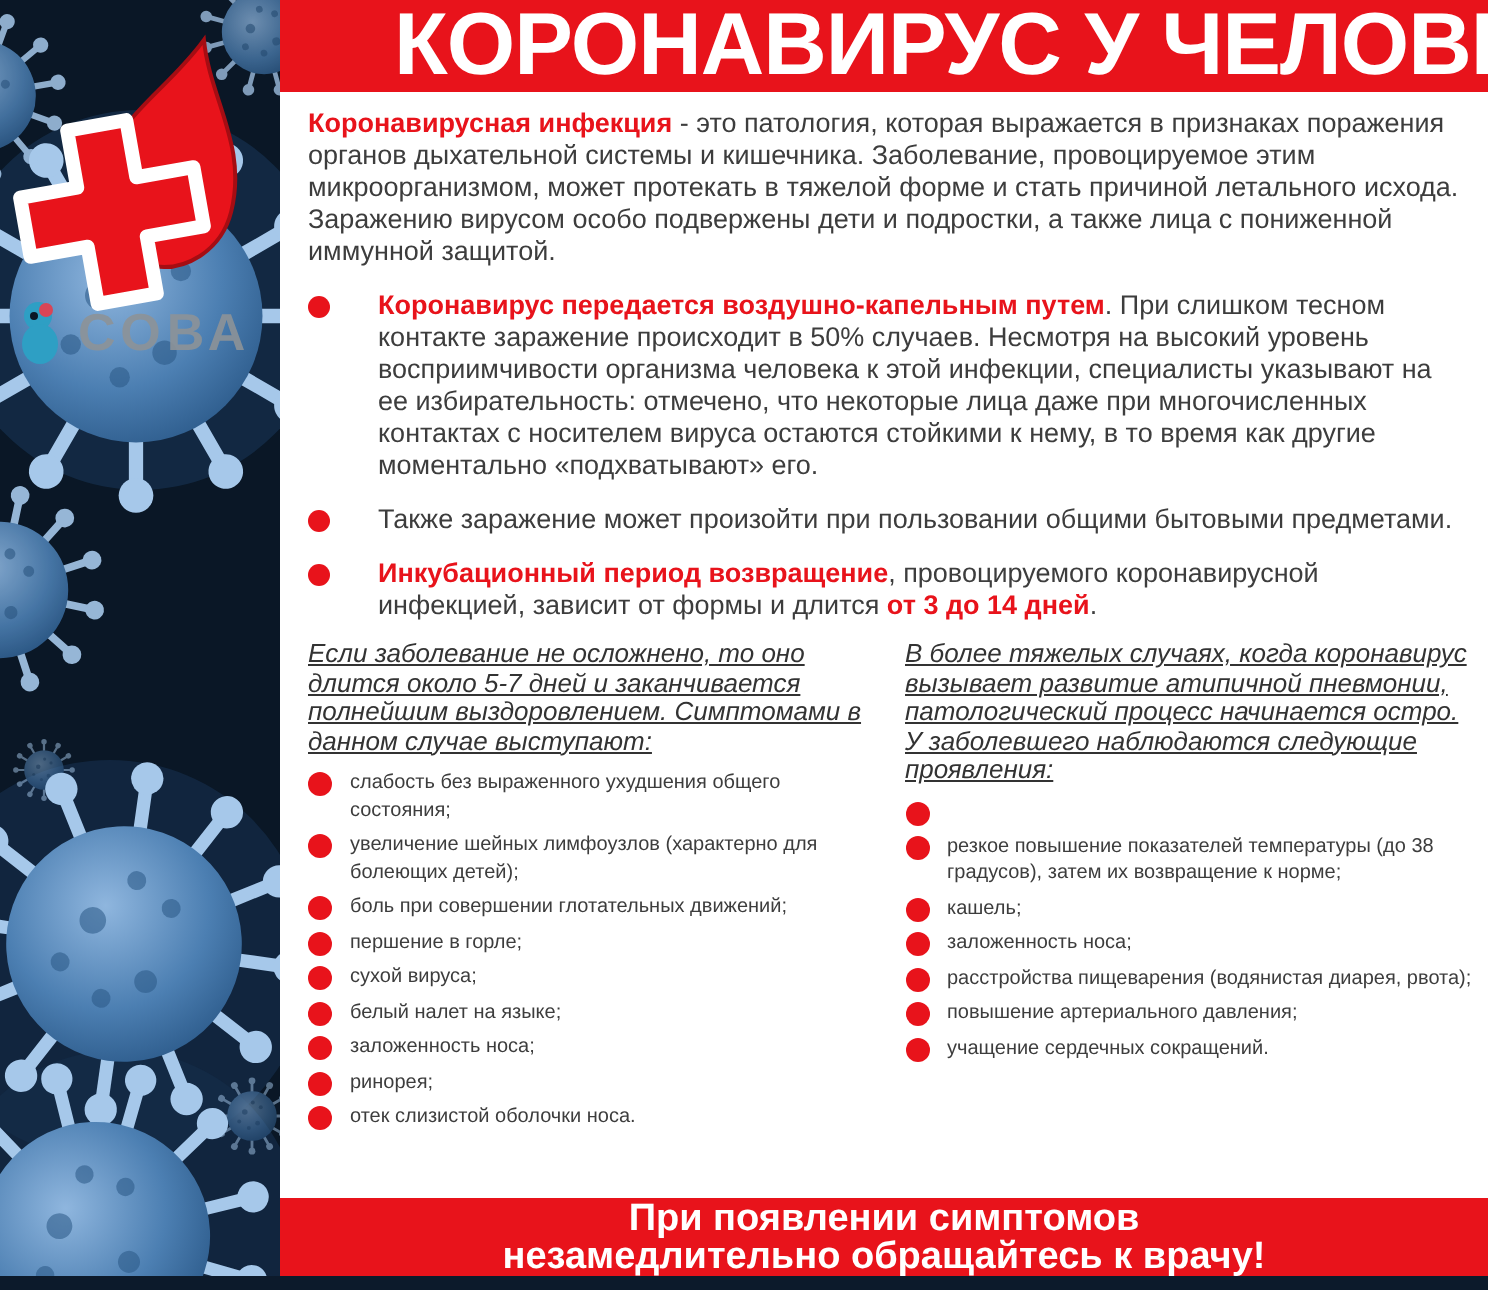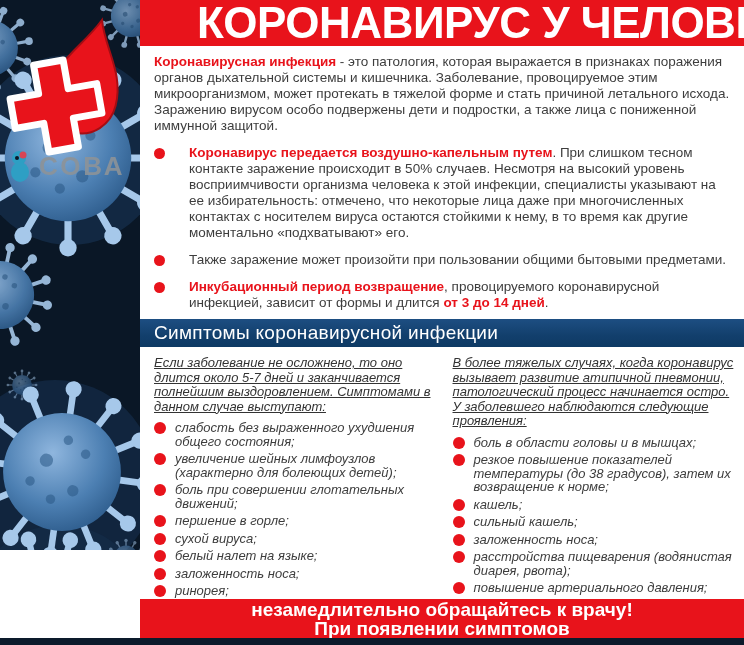--- a/index.html
+++ b/index.html
@@ -2,21 +2,21 @@
 <html style="--accent: #e8131b;"><head>
 <meta charset="utf-8">
 <style>
   * { margin:0; padding:0; box-sizing:border-box; }
   html,body { width:744px; height:645px; }
   body { font-family:"Liberation Sans", sans-serif; background:#fff; }
 
   .poster { position:relative; width:744px; height:645px; overflow:hidden; background:#fff; }
 
   
-  .sidebar { position:absolute; left:0; top:0; width:140px; height:550px; background:#0a1726; overflow:hidden; }
+  .sidebar { position:absolute; left:0; top:0; width:140px; height:645px; background:#0a1726; overflow:hidden; }
   .virus-art { position:absolute; left:0; top:0; }
   .drop-logo { position:absolute; left:6px; top:14px; width:128px; height:146px; }
   .sova-logo { position:absolute; left:10px; top:150px; display:flex; align-items:center; gap:5px; }
   .sova-text { font-size:26px; font-weight:bold; color:#8d9398; letter-spacing:3px; opacity:.9; }
 
   
   .main { position:absolute; left:140px; top:0; width:604px; height:645px; background:#fff; }
 
   .title-band { height:46px; background:var(--accent,#e8131b); display:flex; align-items:center; padding-left:14px; }
   .title-band h1 { color:#fff; font-size:44px; font-weight:bold; letter-spacing:-.5px; white-space:nowrap;margin-left:43px; }
@@ -32,21 +32,21 @@
 
   .section-band { margin-top:8px; height:28px; background:linear-gradient(180deg,#1d4e82 0%,#123f6c 60%,#0e3a64 100%);
                   display:flex; align-items:center; padding-left:14px; }
   .section-band span { color:#fff; font-size:19px; letter-spacing:.3px; }
 
   .columns { display:flex; gap:15px; padding:9px 8px 0 14px; }
   .col { flex:1; }
   .col.left { max-width:296px; }
   .col-intro { font-style:italic; font-size:13px; line-height:14.5px; color:#333; margin-bottom:7px;text-decoration:underline; }
   .col ul { list-style:none; }
-  .col li { display:flex; gap:9px; margin-bottom:4px; font-size:13px; line-height:13.5px; color:#3d3d3d;font-style:italic; }
+  .col li { display:flex; gap:9px; margin-bottom:4px; font-size:10px; line-height:13.5px; color:#3d3d3d; }
   .col .dot { width:12px; height:12px; margin-top:1px; }
 
   .footer { position:absolute; left:0; right:0; bottom:7px; height:39px; background:var(--accent,#e8131b);
             display:flex; flex-direction:column; align-items:center; justify-content:center; }
   .footer div { color:#fff; font-size:19px; font-weight:bold; line-height:19px; }
 
   .bottom-strip { position:absolute; left:0; right:0; bottom:0; height:7px; background:#0c1a2b; }
 </style>
 </head>
 <body>
@@ -143,23 +143,20 @@
       <div class="fact">
         <span class="dot"></span>
         <p><span>Также заражение может произойти при пользовании общими бытовыми предметами.</span></p>
       </div>
       <div class="fact">
         <span class="dot"></span>
         <p><span class="lead">Инкубационный период возвращение</span><span>, провоцируемого коронавирусной инфекцией, зависит от формы и длится </span><span class="lead">от 3 до 14 дней</span><span>.</span></p>
       </div>
     </section>
 
-    <div class="section-band">
-      <span>Симптомы коронавирусной инфекции</span>
-    </div>
 
     <section class="columns">
       <div class="col left">
         <p class="col-intro">Если заболевание не осложнено, то оно длится около 5-7 дней и заканчивается полнейшим выздоровлением. Симптомами в данном случае выступают:</p>
         <ul>
           <li>
               <span class="dot"></span>
               <span>слабость без выраженного ухудшения общего состояния;</span>
             </li>
           <li>
@@ -194,54 +191,49 @@
               <span class="dot"></span>
               <span>отек слизистой оболочки носа.</span>
             </li>
         </ul>
       </div>
       <div class="col right">
         <p class="col-intro">В более тяжелых случаях, когда коронавирус вызывает развитие атипичной пневмонии, патологический процесс начинается остро. У заболевшего наблюдаются следующие проявления:</p>
         <ul>
           <li>
               <span class="dot"></span>
-              <span>боль в области головы и в мышцах;</span>
             </li>
           <li>
               <span class="dot"></span>
               <span>резкое повышение показателей температуры (до 38 градусов), затем их возвращение к норме;</span>
             </li>
           <li>
               <span class="dot"></span>
               <span>кашель;</span>
             </li>
           <li>
               <span class="dot"></span>
-              <span>сильный кашель;</span>
-            </li>
-          <li>
-              <span class="dot"></span>
               <span>заложенность носа;</span>
             </li>
           <li>
               <span class="dot"></span>
               <span>расстройства пищеварения (водянистая диарея, рвота);</span>
             </li>
           <li>
               <span class="dot"></span>
               <span>повышение артериального давления;</span>
             </li>
           <li>
               <span class="dot"></span>
               <span>учащение сердечных сокращений.</span>
             </li>
         </ul>
       </div>
     </section>
 
     <footer class="footer">
+      <div>При появлении симптомов</div>
       <div>незамедлительно обращайтесь к врачу!</div>
-      <div>При появлении симптомов</div>
     </footer>
   </main>
 
   <div class="bottom-strip"></div>
 </div>
 
 </body></html>

